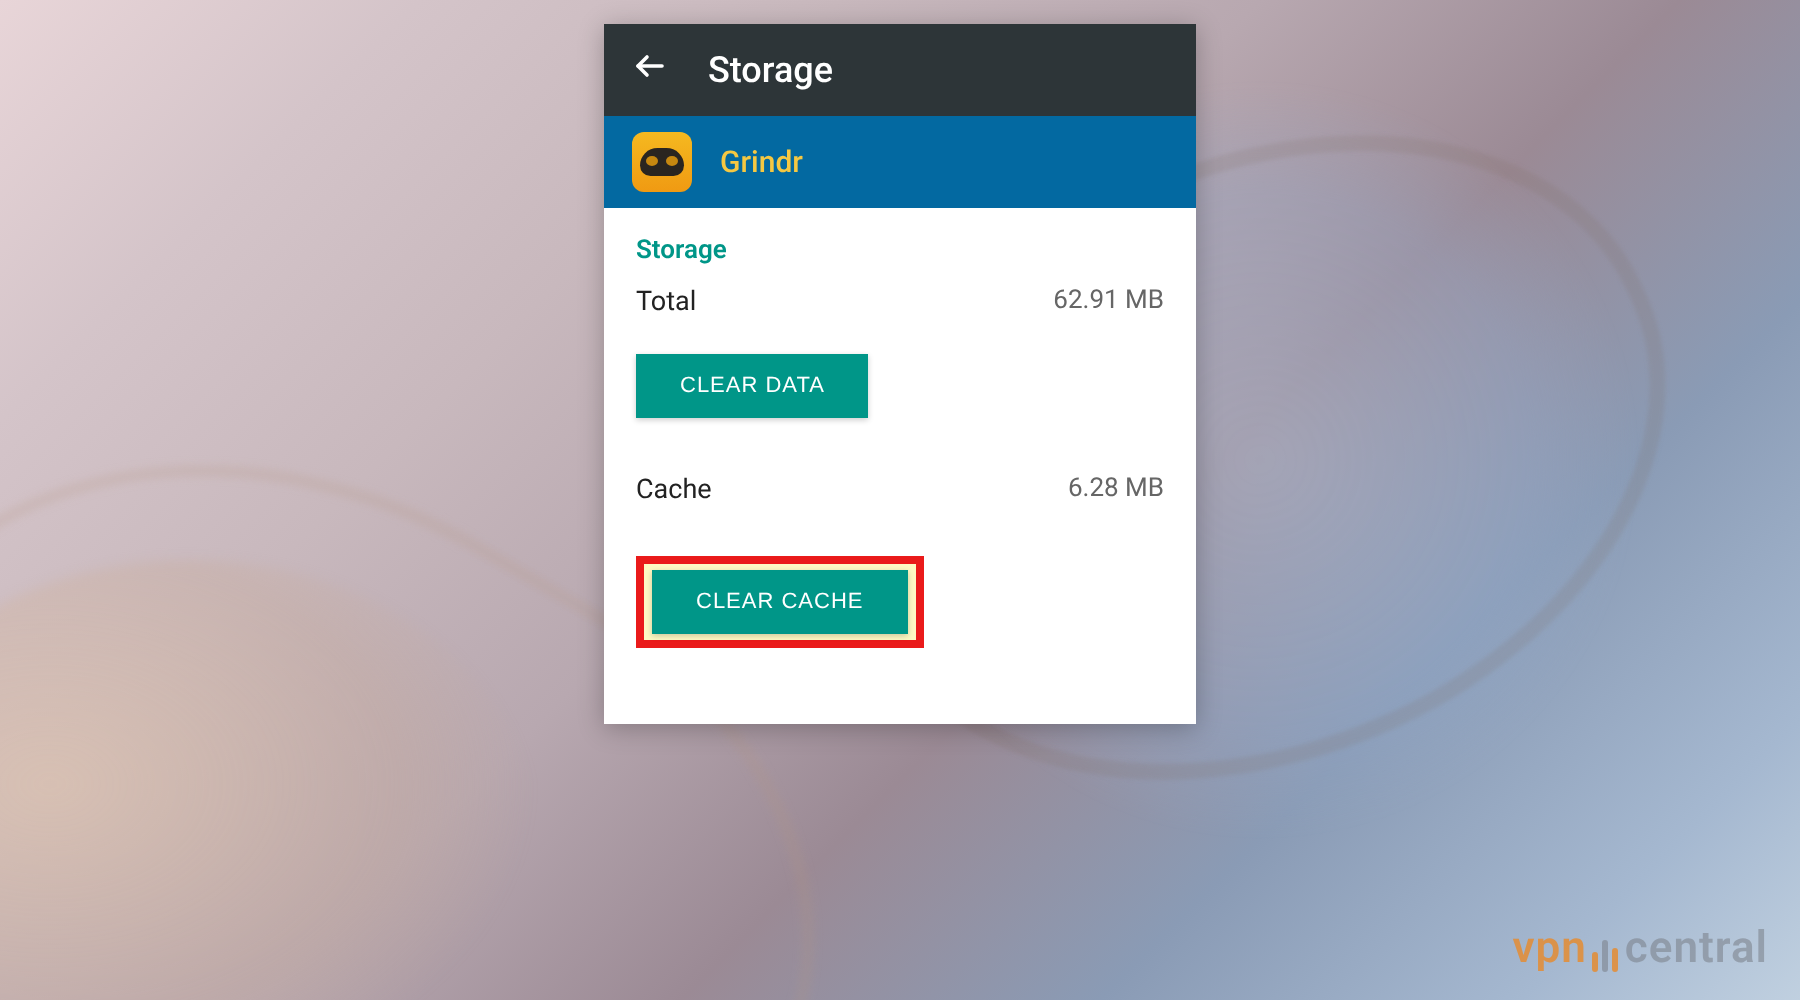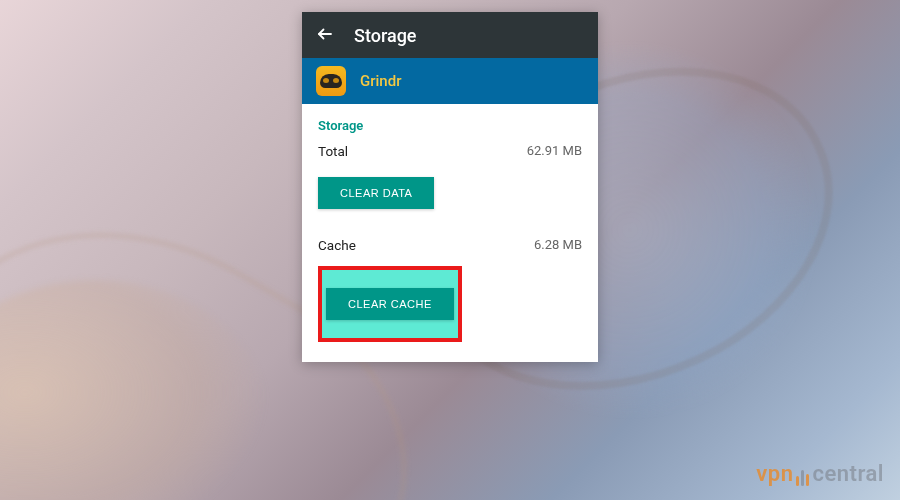--- a/index.html
+++ b/index.html
@@ -153,23 +153,23 @@
       cursor: pointer;
       margin-top: 14px;
       box-shadow: 0 1px 3px rgba(0,0,0,0.2);
     }
     .cache-section {
       margin-top: 26px;
     }
     .highlight-box {
       display: inline-block;
       border: 4px solid #ea1a1a;
-      background: #5eead4;
-      padding: 18px 4px;
-      margin-top: 10px;
+      background: #fef9c3;
+      padding: 3px 4px;
+      margin-top: 22px;
     }
     .highlight-box .btn {
       margin-top: 0;
     }
     .watermark {
       position: absolute;
       right: 16px;
       bottom: 12px;
       font-size: 22px;
       font-weight: 600;

